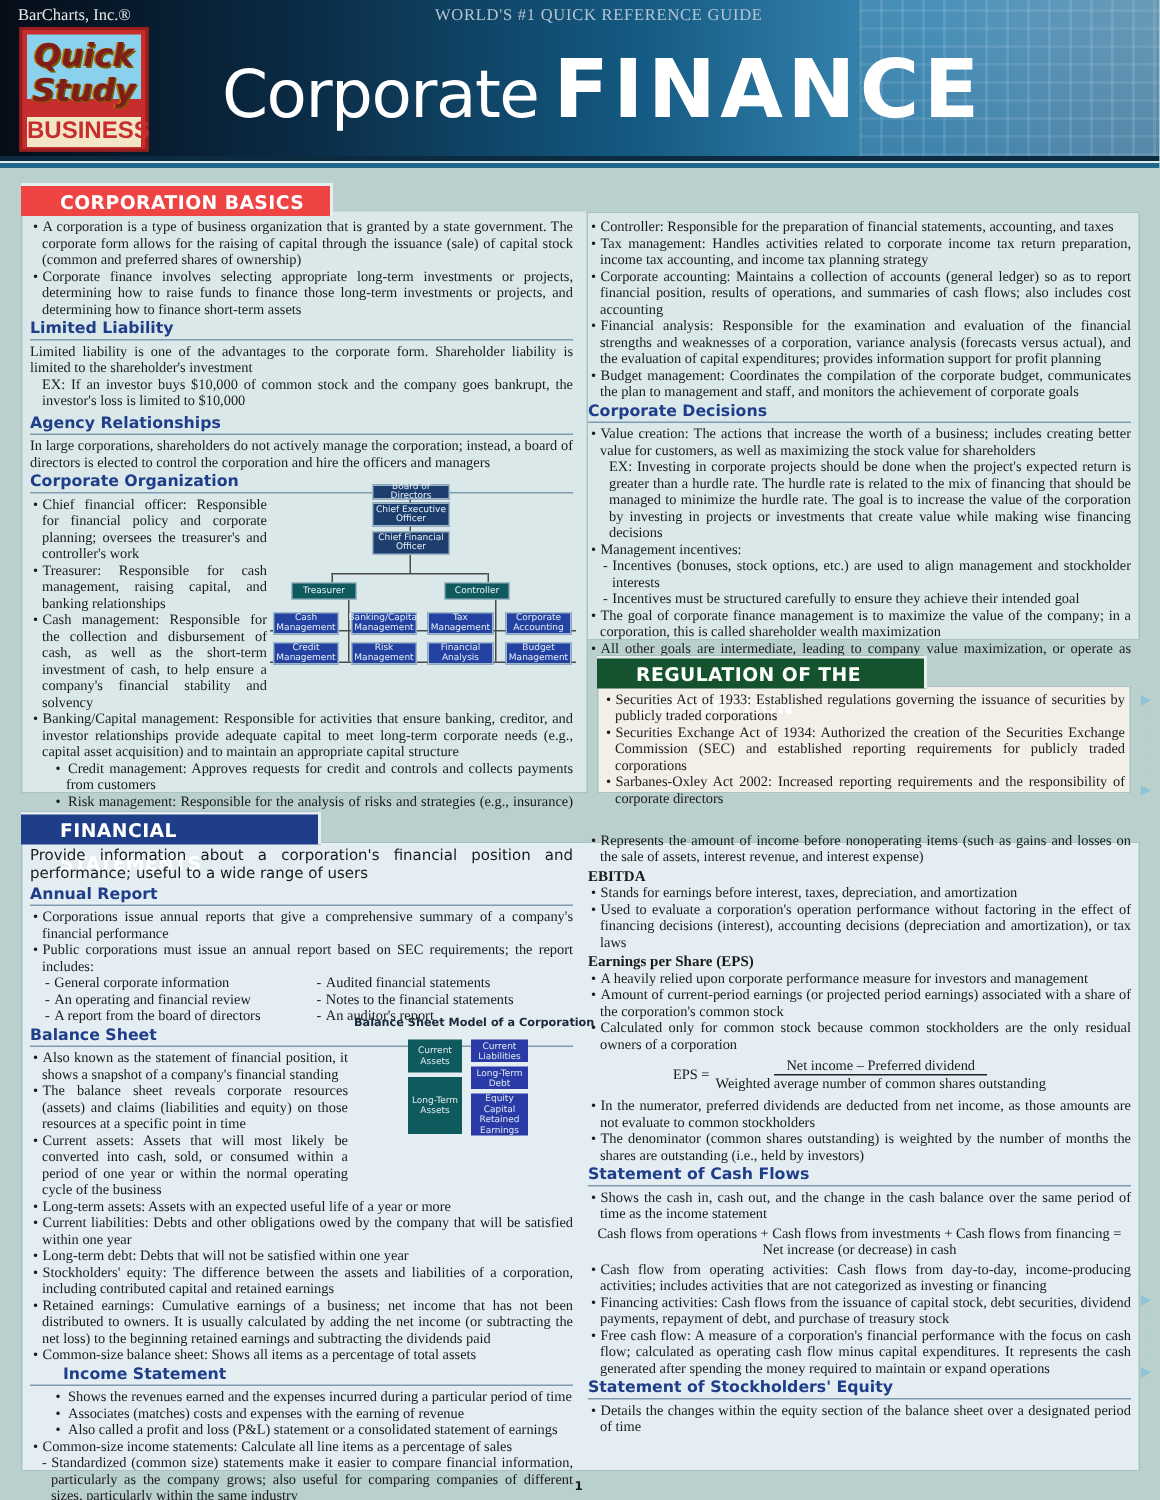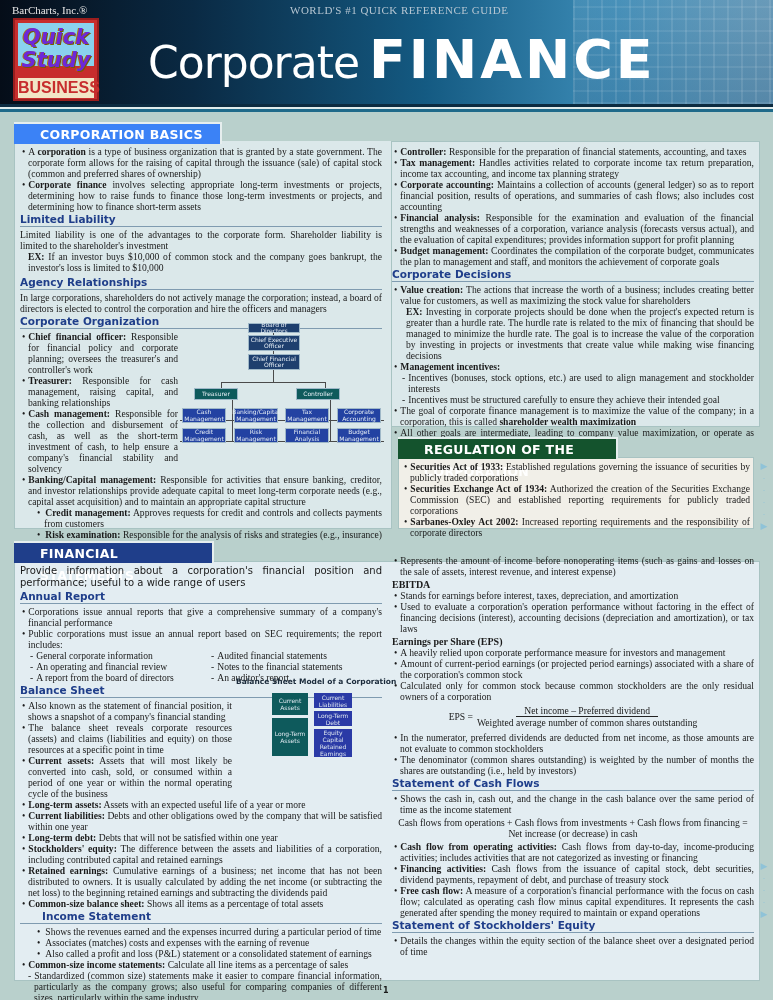--- a/index.html
+++ b/index.html
@@ -29,21 +29,21 @@
     font-family: "Liberation Serif", serif; font-size: 11px;
   }
   .logo {
     position: absolute; left: 13px; top: 18px; width: 86px; height: 83px;
     background: #c72d2d; border: 2px solid #9a1e1e;
   }
   .logo .qs {
     position: absolute; left: 3px; top: 3px; width: 76px; height: 43px;
     background: #8ad1ee;
     font-family: "DejaVu Sans", sans-serif; font-weight: bold; font-style: italic;
-    color: #6d28d9; font-size: 21px; line-height: 23px; text-align: center;
+    color: #7f1d1d; font-size: 21px; line-height: 23px; text-align: center;
     text-shadow: 1px 1px 0 #7a5a00, -1px 0 0 #b07a00;
     padding-top: 3px;
   }
   .logo .biz {
     position: absolute; left: 3px; top: 58px; width: 76px; height: 20px;
     background: #f2e6c6; color: #c72d2d;
     font-family: "Liberation Sans", sans-serif; font-weight: bold; font-size: 16px;
     text-align: center; line-height: 20px;
   }
   .tagline {
@@ -64,35 +64,35 @@
   
   .panel {
     position: absolute; background: #dbe8ea; border: 1px solid #a8c3c2;
   }
   .section-tab {
     position: absolute; color: #fff; font-family: "DejaVu Sans", sans-serif;
     font-weight: bold; font-size: 12.5px; letter-spacing: 0.3px;
     padding-left: 26px; line-height: 22px; height: 22px;
     border-top: 2px solid #e6eeee; border-right: 2px solid #e6eeee;
   }
-  .tab-teal { background: #3b82f6; }
+  .tab-teal { background: #ef4444; }
   .tab-red { background: #14532d; }
   .tab-blue { background: #1f3e8a; }
 
   .col { position: absolute; font-size: 9.6px; line-height: 11px; text-align: justify; }
   .col p, .col li { margin: 0; }
   .col ul { list-style: none; }
   .col li.b { padding-left: 8px; text-indent: -6px; }
   .col li.b::before { content: "\2022"; margin-right: 3px; }
   .col li.d { padding-left: 16px; text-indent: -6px; }
   .col li.d::before { content: "-"; margin-right: 3px; }
   .col li.sb { padding-left: 24px; text-indent: -7px; }
   .col li.sb::before { content: "\2022"; margin-right: 5px; }
   .col .ex { padding-left: 8px; }
-  .col b { font-weight: bold; }
+  .col b { font-weight: normal; }
   .subhead {
     font-family: "DejaVu Sans", sans-serif; color: #1f3e8a; font-weight: bold;
     font-size: 10.5px; line-height: 13px; border-bottom: 1px solid #7f9bb0;
     margin: 1px 0 2px 0;
   }
   .subhead.indent { padding-left: 22px; }
   .minihead { font-weight: bold; font-size: 10px; margin-top: 2px; }
   .intro { font-family: "DejaVu Sans", sans-serif; font-size: 10px; line-height: 12px; }
   .twocol { display: flex; }
   .twocol ul { flex: 1; }
@@ -168,21 +168,21 @@
   <p>In large corporations, shareholders do not actively manage the corporation; instead, a board of directors is elected to control the corporation and hire the officers and managers</p>
   <div class="subhead">Corporate Organization</div>
   <ul style="width:158px">
     <li class="b"><b>Chief financial officer:</b><span> Responsible for financial policy and corporate planning; oversees the treasurer's and controller's work</span></li>
     <li class="b"><b>Treasurer:</b><span> Responsible for cash management, raising capital, and banking relationships</span></li>
     <li class="b"><b>Cash management:</b><span> Responsible for the collection and disbursement of cash, as well as the short-term investment of cash, to help ensure a company's financial stability and solvency</span></li>
   </ul>
   <ul>
     <li class="b"><b>Banking/Capital management:</b><span> Responsible for activities that ensure banking, creditor, and investor relationships provide adequate capital to meet long-term corporate needs (e.g., capital asset acquisition) and to maintain an appropriate capital structure</span></li>
     <li class="sb"><b>Credit management:</b><span> Approves requests for credit and controls and collects payments from customers</span></li>
-    <li class="sb"><b>Risk examination:</b><span> Responsible for the analysis of risks and strategies (e.g., insurance) to minimize or mitigate those risks</span></li>
+    <li class="sb"><b>Risk management:</b><span> Responsible for the analysis of risks and strategies (e.g., insurance) to minimize or mitigate those risks</span></li>
   </ul>
 </div>
 
 <div class="org">
   <div class="oline" style="left:95px; top:10px; width:1px; height:52px;"></div>
   <div class="oline" style="left:43px; top:62px; width:104px; height:1px;"></div>
   <div class="oline" style="left:43px; top:62px; width:1px; height:8px;"></div>
   <div class="oline" style="left:147px; top:62px; width:1px; height:8px;"></div>
   <div class="oline" style="left:54px; top:78px; width:1px; height:43px;"></div>
   <div class="oline" style="left:152px; top:78px; width:1px; height:43px;"></div>

